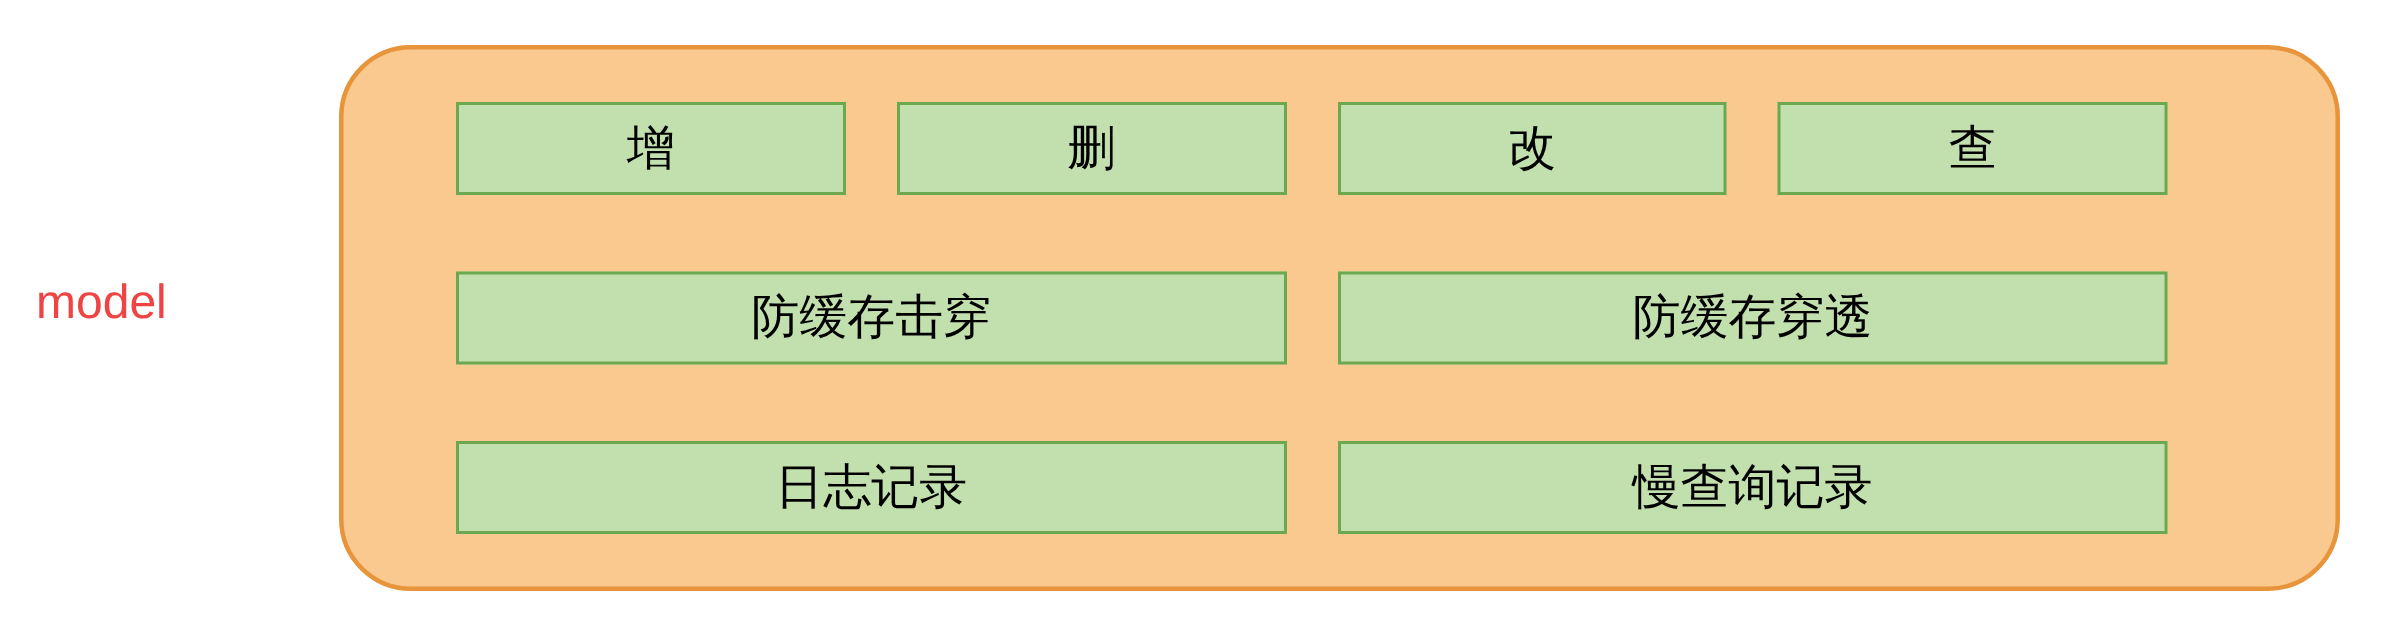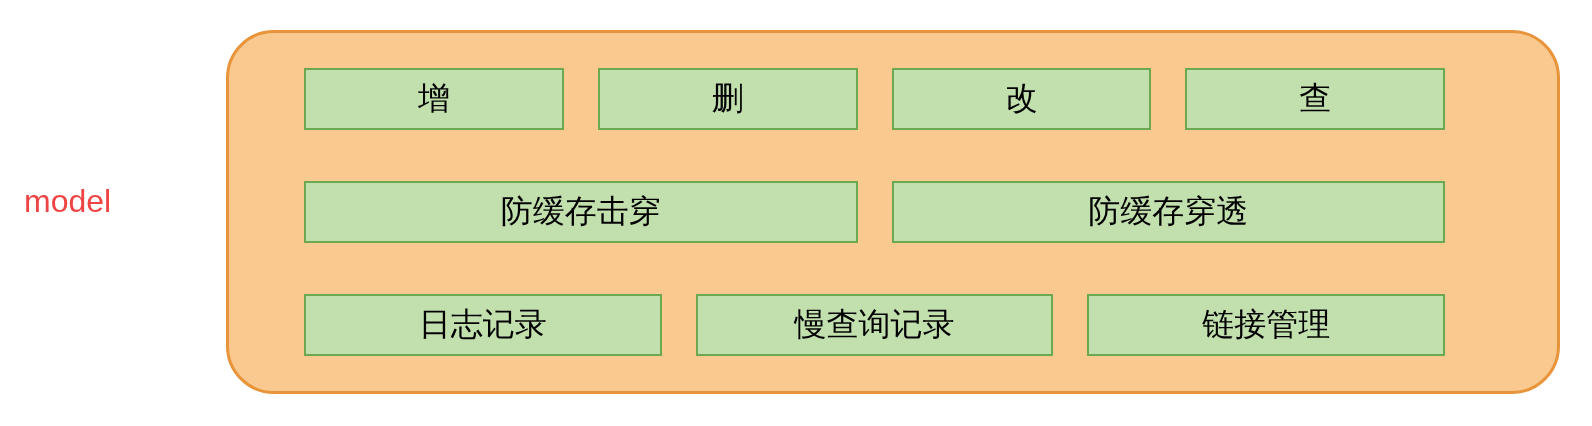--- a/index.html
+++ b/index.html
@@ -70,16 +70,15 @@
   </div>
 
   <div class="grid-row">
     <div class="diagram-box">防缓存击穿</div>
     <div class="diagram-box">防缓存穿透</div>
   </div>
 
   <div class="grid-row">
     <div class="diagram-box">日志记录</div>
     <div class="diagram-box">慢查询记录</div>
-    <div class="diagram-box">链接管理</div>
   </div>
 
 </div>
 
 </body></html>

